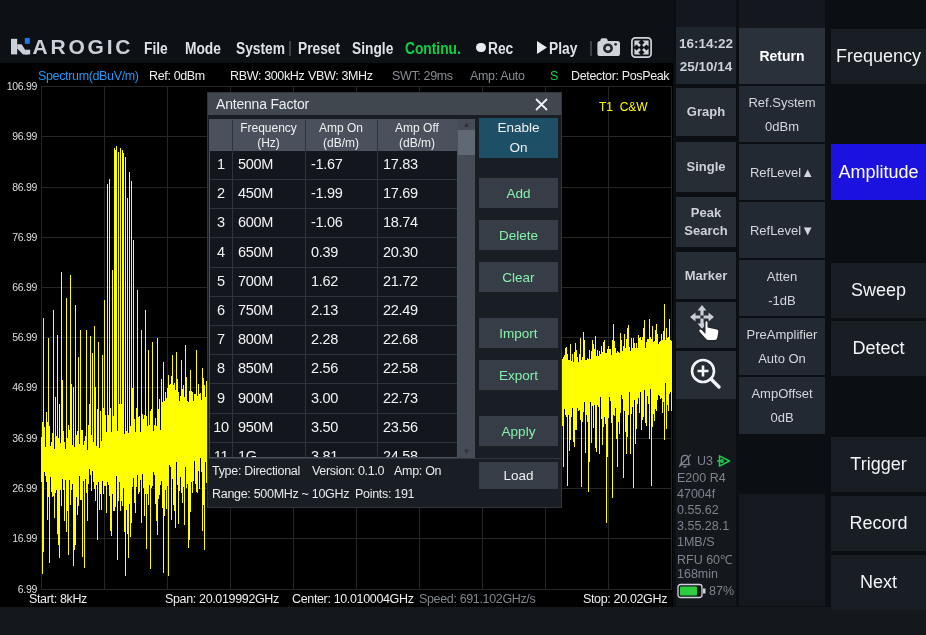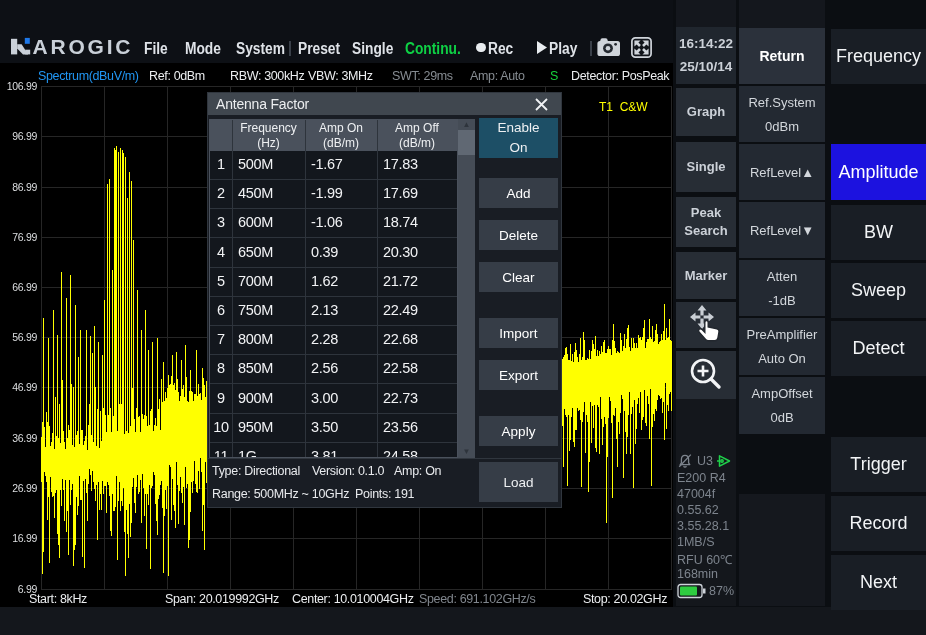--- a/index.html
+++ b/index.html
@@ -30,21 +30,21 @@
 
 
 #modal { position:absolute; top:92px; left:207px; width:355px; height:416px; background:#191d24; border:1px solid #30363e; }
 #mtitle { position:absolute; top:0; left:0; width:100%; height:22px; background:#40474f; color:#eceef0; font-size:14px; letter-spacing:-0.2px; line-height:23px; padding-left:8px; }
 #mtable { position:absolute; top:26px; left:1px; width:249px; height:339px; background:#13171d; border:1px solid #4a515c; overflow:hidden; }
 .th { position:absolute; top:0; height:31px; background:#4a515c; color:#eef0f2; font-size:12px; line-height:1.25; display:flex; align-items:center; justify-content:center; text-align:center; }
 .tr { position:absolute; left:0; width:247px; height:29px; border-bottom:1px solid #2e343c; }
 .td { position:absolute; top:5px; font-size:14.5px; letter-spacing:-0.3px; color:#f2f3f5; }
 .colline { position:absolute; top:0; width:1px; height:337px; background:#2e343c; }
 #mscroll { position:absolute; top:26px; left:250px; width:17px; height:339px; background:#454c56; }
-.mbtn { position:absolute; left:271px; width:79px; height:30px; background:#363d47; color:#ffffff; font-size:13.5px; display:flex; align-items:center; justify-content:center; }
+.mbtn { position:absolute; left:271px; width:79px; height:30px; background:#363d47; color:#86efac; font-size:13.5px; display:flex; align-items:center; justify-content:center; }
 .mfoot { position:absolute; font-size:12.5px; letter-spacing:-0.3px; color:#e8eaed; white-space:nowrap; }
 </style>
 </head>
 <body>
 <div id="app">
 
   <div id="topbar">
     <svg class="abs" style="left:10px;top:36px" width="125" height="20" viewBox="0 0 125 20">
       <g fill="#c9d0d8">
         <rect x="1" y="2.8" width="6.2" height="15.6"></rect>
@@ -223,21 +223,20 @@
         <div>Auto On</div>
       </div>
     <div class="c2btn" style="top:377px;height:57px">
         <div>AmpOffset</div>
         <div>0dB</div>
       </div>
     <div class="abs" style="left:66px;top:494px;width:86px;height:112px;background:#15181e"></div>
 
     <div class="c3btn" style="top:29px">Frequency</div>
     <div class="c3btn" style="top:144px;height:56px;background:#1c12df;color:#fff">Amplitude</div>
-    <div class="c3btn" style="top:205px">BW</div>
     <div class="c3btn" style="top:321px">Detect</div>
     <div class="c3btn" style="top:263px">Sweep</div>
     <div class="c3btn" style="top:437px">Trigger</div>
     <div class="c3btn" style="top:496px">Record</div>
     <div class="c3btn" style="top:555px">Next</div>
   </div>
 
   <div id="modal">
     <div id="mtitle">Antenna Factor</div>
     <svg class="abs" style="left:326px;top:4px" width="15" height="15" viewBox="0 0 15 15">
@@ -332,16 +331,16 @@
     <div class="mbtn" style="top:127px">Delete</div>
     <div class="mbtn" style="top:225px">Import</div>
     <div class="mbtn" style="top:267px">Export</div>
     <div class="mbtn" style="top:323px">Apply</div>
     <div class="abs" style="left:0;top:365px;width:353px;height:1px;background:#30363e"></div>
     <div class="mfoot" style="left:4px;top:371px">Type: Directional</div>
     <div class="mfoot" style="left:104px;top:371px">Version: 0.1.0</div>
     <div class="mfoot" style="left:186px;top:371px">Amp: On</div>
     <div class="mfoot" style="left:4px;top:394px">Range: 500MHz ~ 10GHz</div>
     <div class="mfoot" style="left:147px;top:394px">Points: 191</div>
-    <div class="mbtn" style="top:369px;height:40px;color:#eef0f2">Load</div>
+    <div class="mbtn" style="top:369px;height:27px;color:#eef0f2">Load</div>
   </div>
 
 </div>
 
 </body></html>

